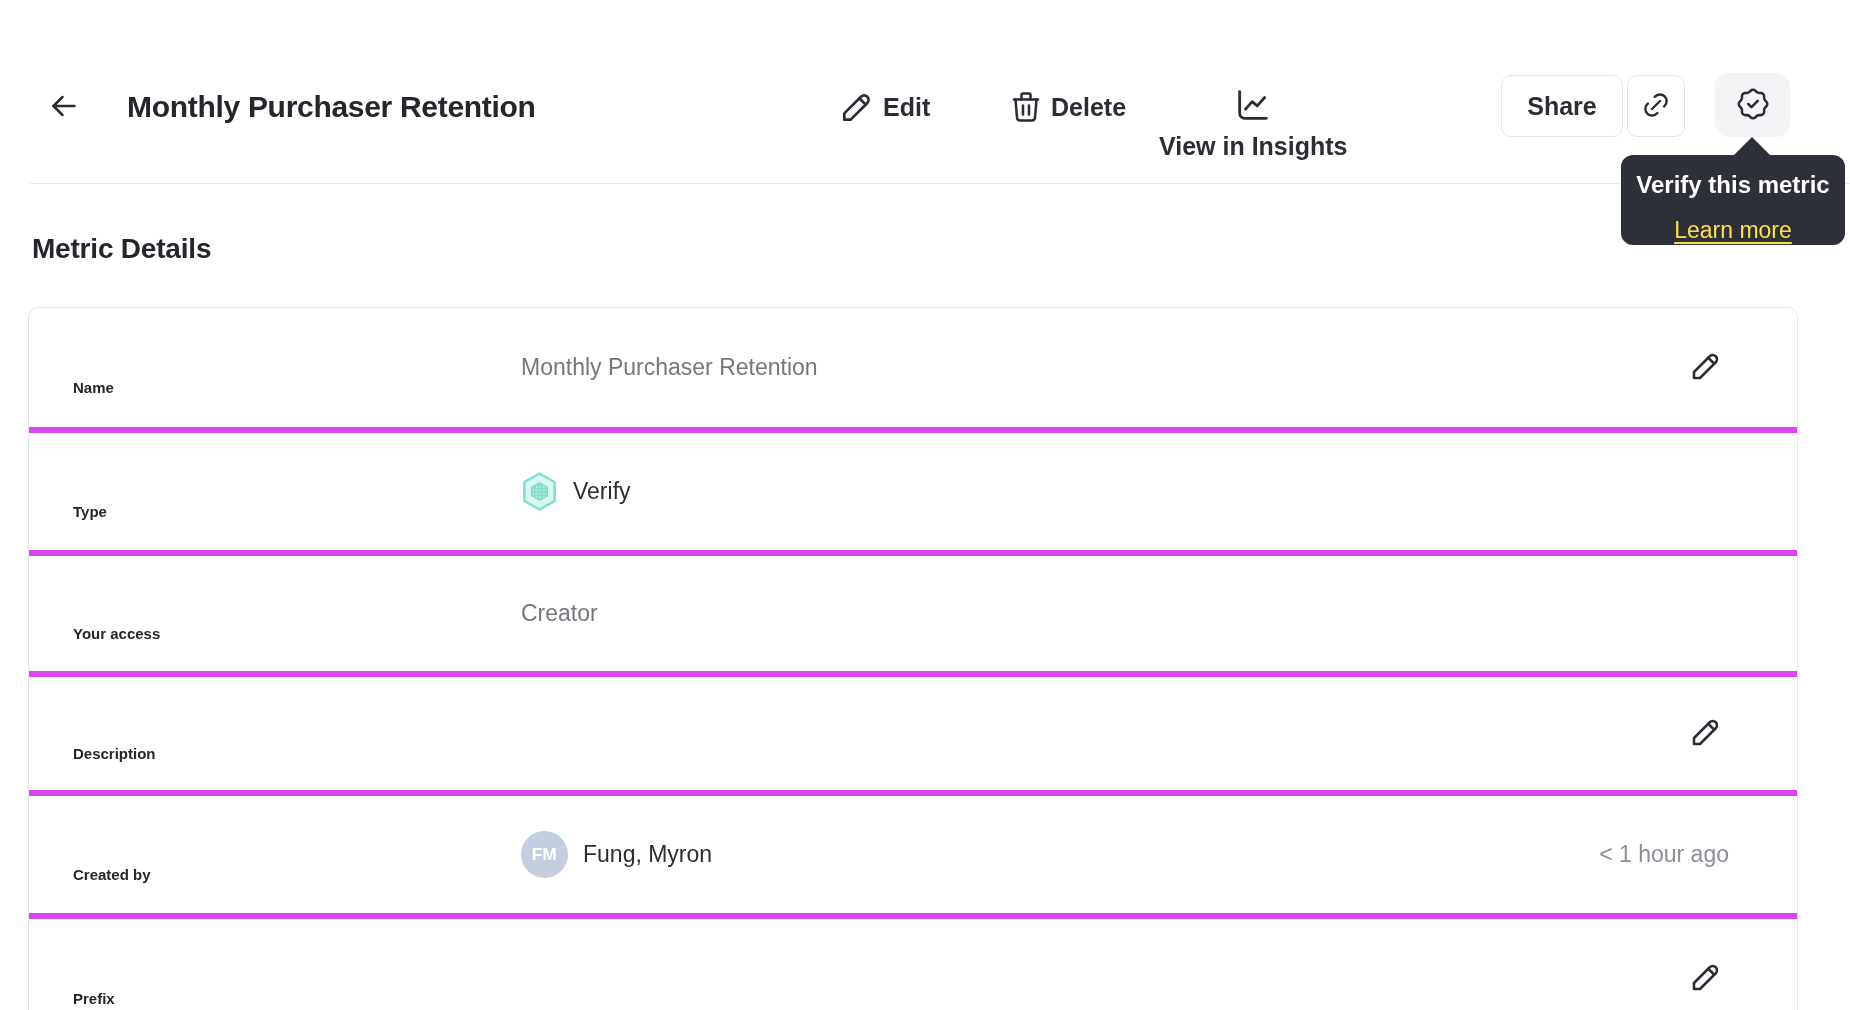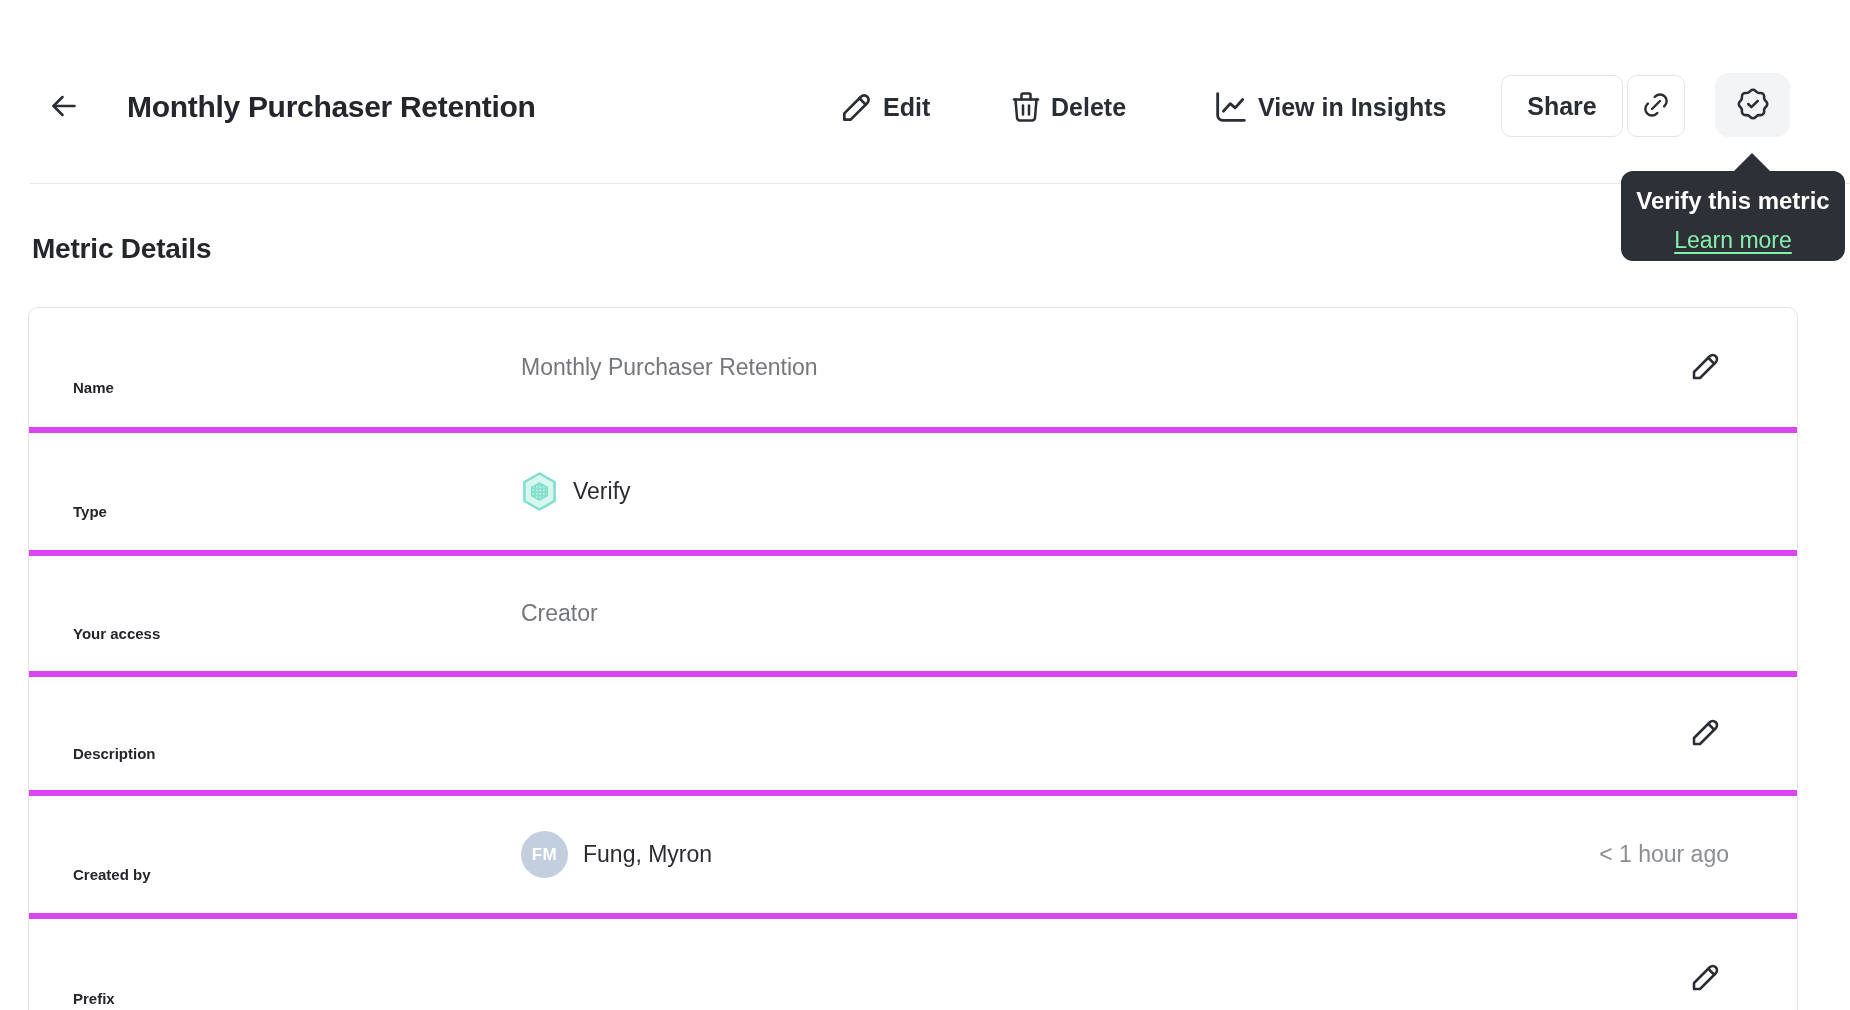--- a/index.html
+++ b/index.html
@@ -12,40 +12,40 @@
     background:none; border:none; cursor:pointer; display:flex; align-items:center; justify-content:center; }
   .page-title { position:absolute; left:127px; top:87px; font-size:30px; font-weight:700;
     letter-spacing:-0.3px; color:#24262c; line-height:40px; }
 
   .hdr-action { position:absolute; top:85px; height:44px; display:inline-flex; align-items:center;
     gap:7px; background:none; border:none; cursor:pointer; font-family:inherit;
     font-size:25px; font-weight:600; color:#2b2d34; }
   .hdr-action svg { display:block; }
   .act-edit { left:838px; }
   .act-delete { left:1008px; }
-  .act-insights { left:1211px; }
+  .act-insights { left:1159px;flex-direction:column; }
 
   .share-btn { position:absolute; left:1501px; top:75px; width:122px; height:62px;
     background:#fff; border:1.5px solid #e4e5e8; border-radius:10px; cursor:pointer;
     font-family:inherit; font-size:25px; font-weight:700; color:#2b2d34; }
   .link-btn { position:absolute; left:1627px; top:75px; width:58px; height:62px;
     background:#fff; border:1.5px solid #e4e5e8; border-radius:10px; cursor:pointer;
     display:flex; align-items:center; justify-content:center; }
   .verify-btn { position:absolute; left:1715px; top:73px; width:75px; height:64px;
     background:#f3f4f6; border:none; border-radius:14px; cursor:pointer;
     display:flex; align-items:center; justify-content:center; }
 
   
-  .tooltip { position:absolute; left:1621px; top:171px; width:224px; height:90px;
+  .tooltip { position:absolute; left:1621px; top:155px; width:224px; height:90px;
     background:#2e3037; border-radius:12px; z-index:6; text-align:center; padding-top:15px; }
   .tooltip .tip-arrow { position:absolute; left:112px; top:-18px; width:0; height:0;
     border-left:19px solid transparent; border-right:19px solid transparent;
     border-bottom:19px solid #2e3037; }
   .tip-title { font-size:24px; font-weight:700; color:#ffffff; line-height:30px; }
-  .tip-link { display:inline-block; margin-top:10px; font-size:23px; color:#86efac;
+  .tip-link { display:inline-block; margin-top:16px; font-size:23px; color:#fde047;
     text-decoration:underline; text-underline-offset:4px; cursor:pointer; line-height:29px; }
 
   .header-divider { position:absolute; left:30px; top:183px; width:1820px; height:1px; background:#e8e9eb; }
 
   .section-heading { position:absolute; left:32px; top:233px; font-size:28px; font-weight:700;
     color:#24262c; letter-spacing:-0.2px; }
 
   
   .card { position:absolute; left:28px; top:307px; width:1770px;
     border:1.5px solid #e3e4e7; border-radius:10px; background:#fff; }

